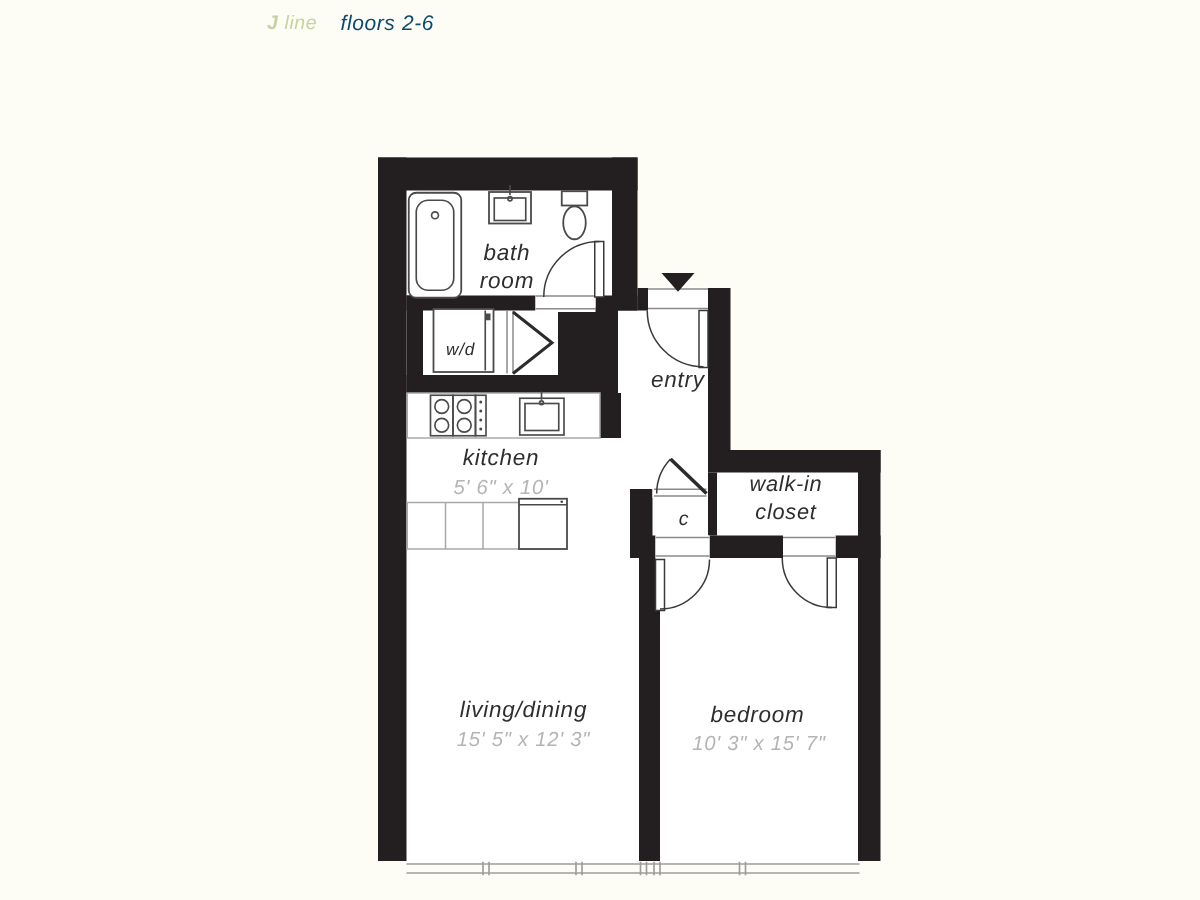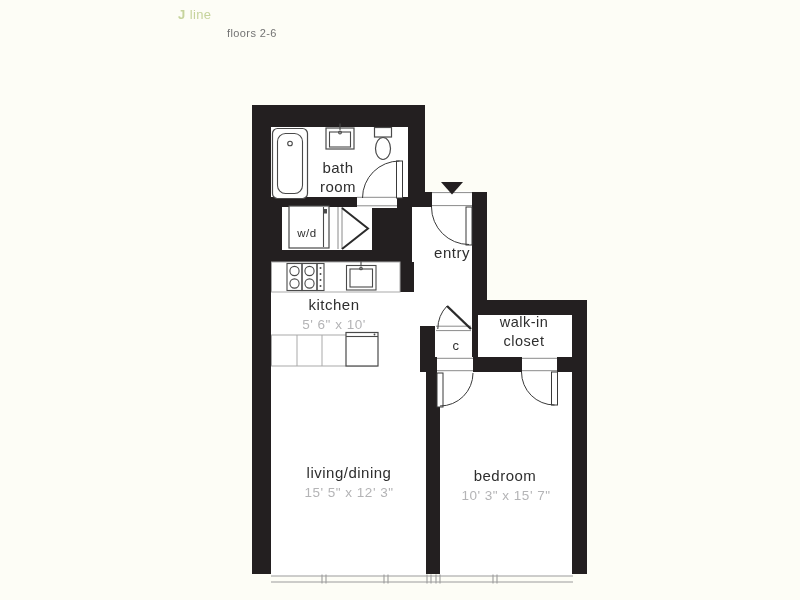--- a/index.html
+++ b/index.html
@@ -1,21 +1,21 @@
 <!DOCTYPE html>
 <html><head>
 <meta charset="utf-8">
 <style>
   html,body{margin:0;padding:0;}
   body{background:#fdfdf6;}
   .screen{position:relative;width:800px;height:600px;background:#fdfdf6;overflow:hidden;
-          font-family:"Liberation Sans",sans-serif;}
+          font-family:"Liberation Sans",sans-serif;font-style:italic;}
   .hdr{position:absolute;top:7px;left:178px;font-size:13px;letter-spacing:.4px;color:#c6d39c;white-space:nowrap;}
   .hdr .j{font-weight:bold;margin-right:4px;}
-  .hdr-floors{position:absolute;top:7px;left:227px;font-size:11px;letter-spacing:.4px;color:#737373;white-space:nowrap;margin-top:20px;}
+  .hdr-floors{position:absolute;top:7px;left:227px;font-size:14px;letter-spacing:.4px;color:#0c4a6e;white-space:nowrap;}
   svg{position:absolute;left:0;top:0;}
   .wall{fill:#231f20;stroke:none;}
   .floor{fill:#ffffff;stroke:none;}
   .open{fill:#ffffff;stroke:none;}
   .jamb{stroke:#8a8a8a;stroke-width:1;fill:none;}
   .fix{fill:#ffffff;stroke:#4a4a4a;stroke-width:1.2;}
   .fixl{stroke:#4a4a4a;stroke-width:1.1;fill:none;}
   .cnt{fill:#ffffff;stroke:#a9a9a9;stroke-width:1;}
   .cntl{stroke:#a9a9a9;stroke-width:1;fill:none;}
   .leaf{fill:#ffffff;stroke:#3a3a3a;stroke-width:1;}

